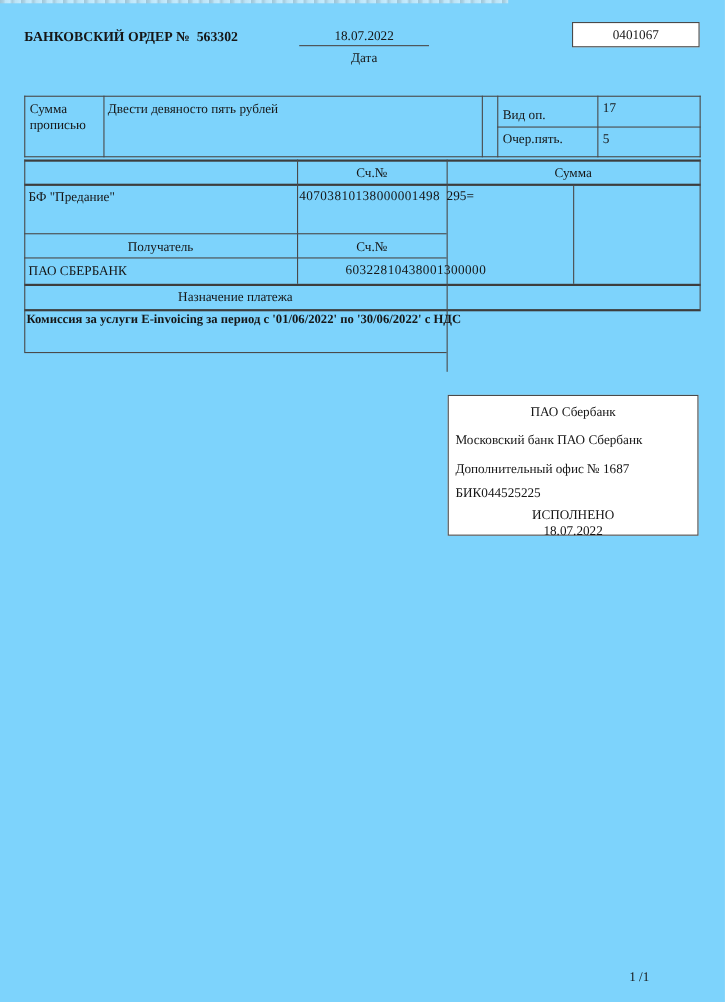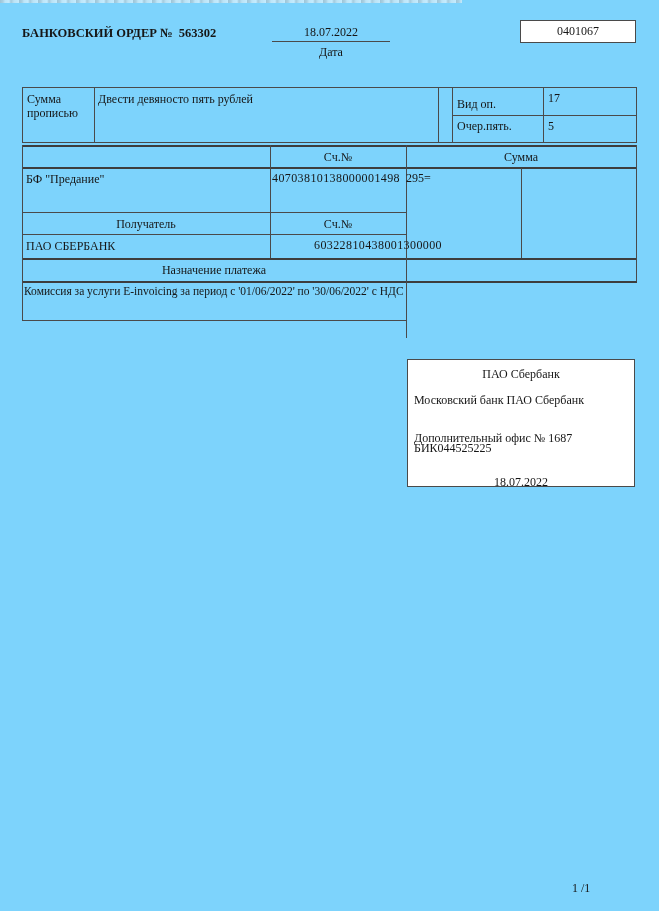--- a/index.html
+++ b/index.html
@@ -92,25 +92,26 @@
   <div class="t digits" style="left:272px; top:171px;">40703810138000001498</div>
   <div class="t r" style="left:406px; top:171px; width:104px;">295=</div>
 
   <div class="t c" style="left:22px; top:217px; width:248px;">Получатель</div>
   <div class="t c" style="left:270px; top:217px; width:136px;">Сч.№</div>
 
   <div class="t" style="left:26px; top:239px;">ПАО СБЕРБАНК</div>
   <div class="t digits" style="left:272px; top:238px;margin-left:42px;">60322810438001300000</div>
 
   <div class="t c" style="left:22px; top:263px; width:384px;">Назначение платежа</div>
-  <div class="t" style="left:24px; top:284px; font-size:11.5px;">Комиссия за услуги E-invoicing за период с '01/06/2022' по '30/06/2022' с НДС</div>
+  <div class="t" style="left:24px; top:284px; font-size:11.5px;font-weight:bold;">Комиссия за услуги E-invoicing за период с '01/06/2022' по '30/06/2022' с НДС</div>
 
   <div class="box" style="left:407px; top:359px; width:228px; height:128px;">
     <div class="stamp-line c" style="top:7px;">ПАО Сбербанк</div>
     <div class="stamp-line stamp-left" style="top:33px;">Московский банк ПАО Сбербанк</div>
-    <div class="stamp-line stamp-left" style="top:59px;margin-top:12px;">Дополнительный офис № 1687</div>
+    <div class="stamp-line stamp-left" style="top:59px;">Дополнительный офис № 1687</div>
     <div class="stamp-line stamp-left" style="top:81px;">БИК044525225</div>
+    <div class="stamp-line c" style="top:101px;">ИСПОЛНЕНО</div>
     <div class="stamp-line c" style="top:115px;">18.07.2022</div>
   </div>
 
   <div class="t" style="left:572px; top:881px;">1 /1</div>
 
 </div>
 
 </body></html>

